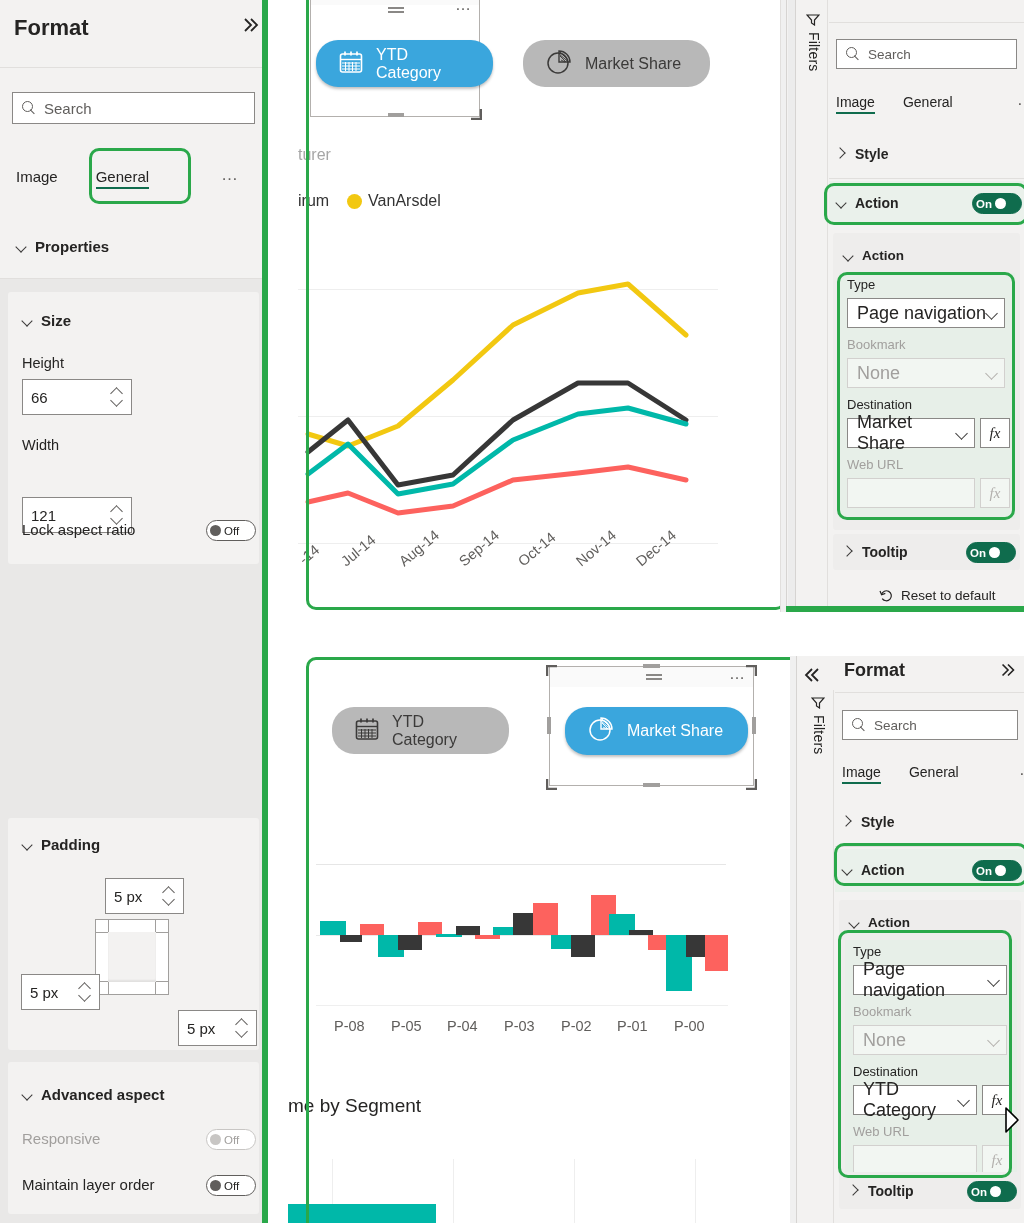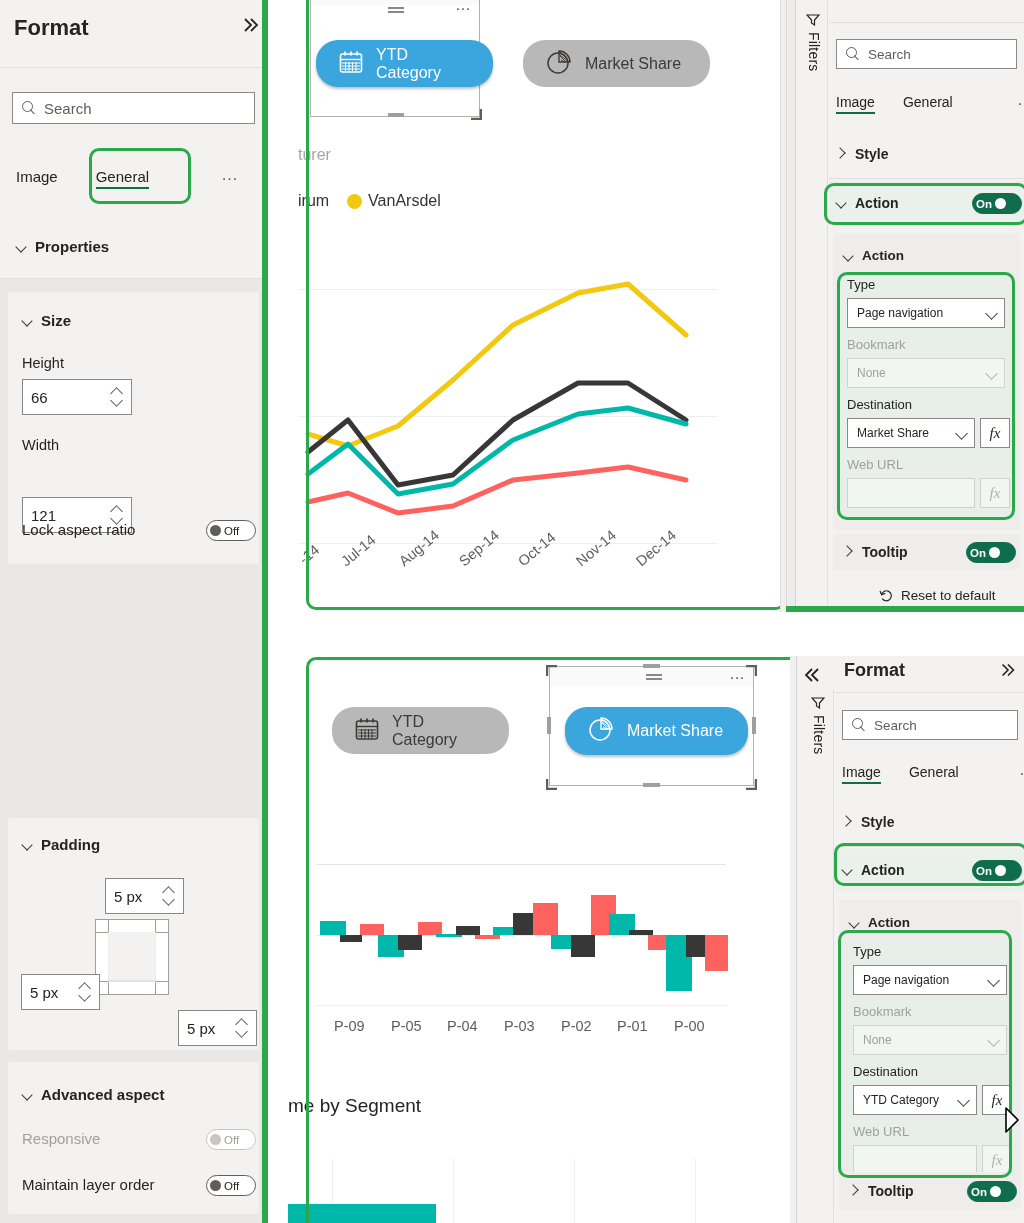--- a/index.html
+++ b/index.html
@@ -97,21 +97,21 @@
 
   .hl-box {
     position: absolute; border: 3px solid #2aa84a; border-radius: 10px;
     pointer-events: none;
   }
   .hl-fill { background: rgba(226,240,229,0.55); }
 
   .dd {
     border: 1px solid #8a8886; background: #fff; height: 30px;
     display: flex; align-items: center; padding: 0 6px 0 9px;
-    font-size: 12px; color: #252423; justify-content: space-between;
+    font-size: 18px; color: #252423; justify-content: space-between;
   }
   .dd.dim { border-color: #d2d0ce; background: rgba(255,255,255,0.45); color: #a19f9d; }
   .ddchev { width: 11px; height: 11px; position: relative; flex: 0 0 auto; }
   .ddchev::before {
     content:""; position:absolute; left: 0px; top: 1px; width: 8px; height: 8px;
     border-right: 1.5px solid #3b3a39; border-bottom: 1.5px solid #3b3a39;
     transform: rotate(45deg);
   }
   .dd.dim .ddchev::before { border-color: #b3b0ad; }
   .fxbtn {
@@ -565,21 +565,21 @@
 
         <rect x="293" y="36" width="26" height="21" fill="#00b8a9"></rect>
         <rect x="313" y="52" width="24" height="5" fill="#373737"></rect>
         <rect x="332" y="57" width="25" height="15" fill="#fd625e"></rect>
 
         <rect x="350" y="57" width="26" height="56" fill="#00b8a9"></rect>
         <rect x="370" y="57" width="24" height="22" fill="#373737"></rect>
         <rect x="389" y="57" width="24" height="36" fill="#fd625e"></rect>
       </svg>
       <div class="abs" style="left:0; top:127px; width:412px; height:1px; background:#efefef;"></div>
-      <div class="cat-lab" style="left:18px; top:140px;">P-09</div>
+      <div class="cat-lab" style="left:18px; top:140px;">P-08</div>
       <div class="cat-lab" style="left:75px; top:140px;">P-05</div>
       <div class="cat-lab" style="left:131px; top:140px;">P-04</div>
       <div class="cat-lab" style="left:188px; top:140px;">P-03</div>
       <div class="cat-lab" style="left:245px; top:140px;">P-02</div>
       <div class="cat-lab" style="left:301px; top:140px;">P-01</div>
       <div class="cat-lab" style="left:358px; top:140px;">P-00</div>
     </div>
 
     <div class="abs" style="left:20px; top:430px; width:470px; height:137px;">
       <div class="abs" style="left:0px; top:9px; font-size:19px; color:#252423;">me by Segment</div>

